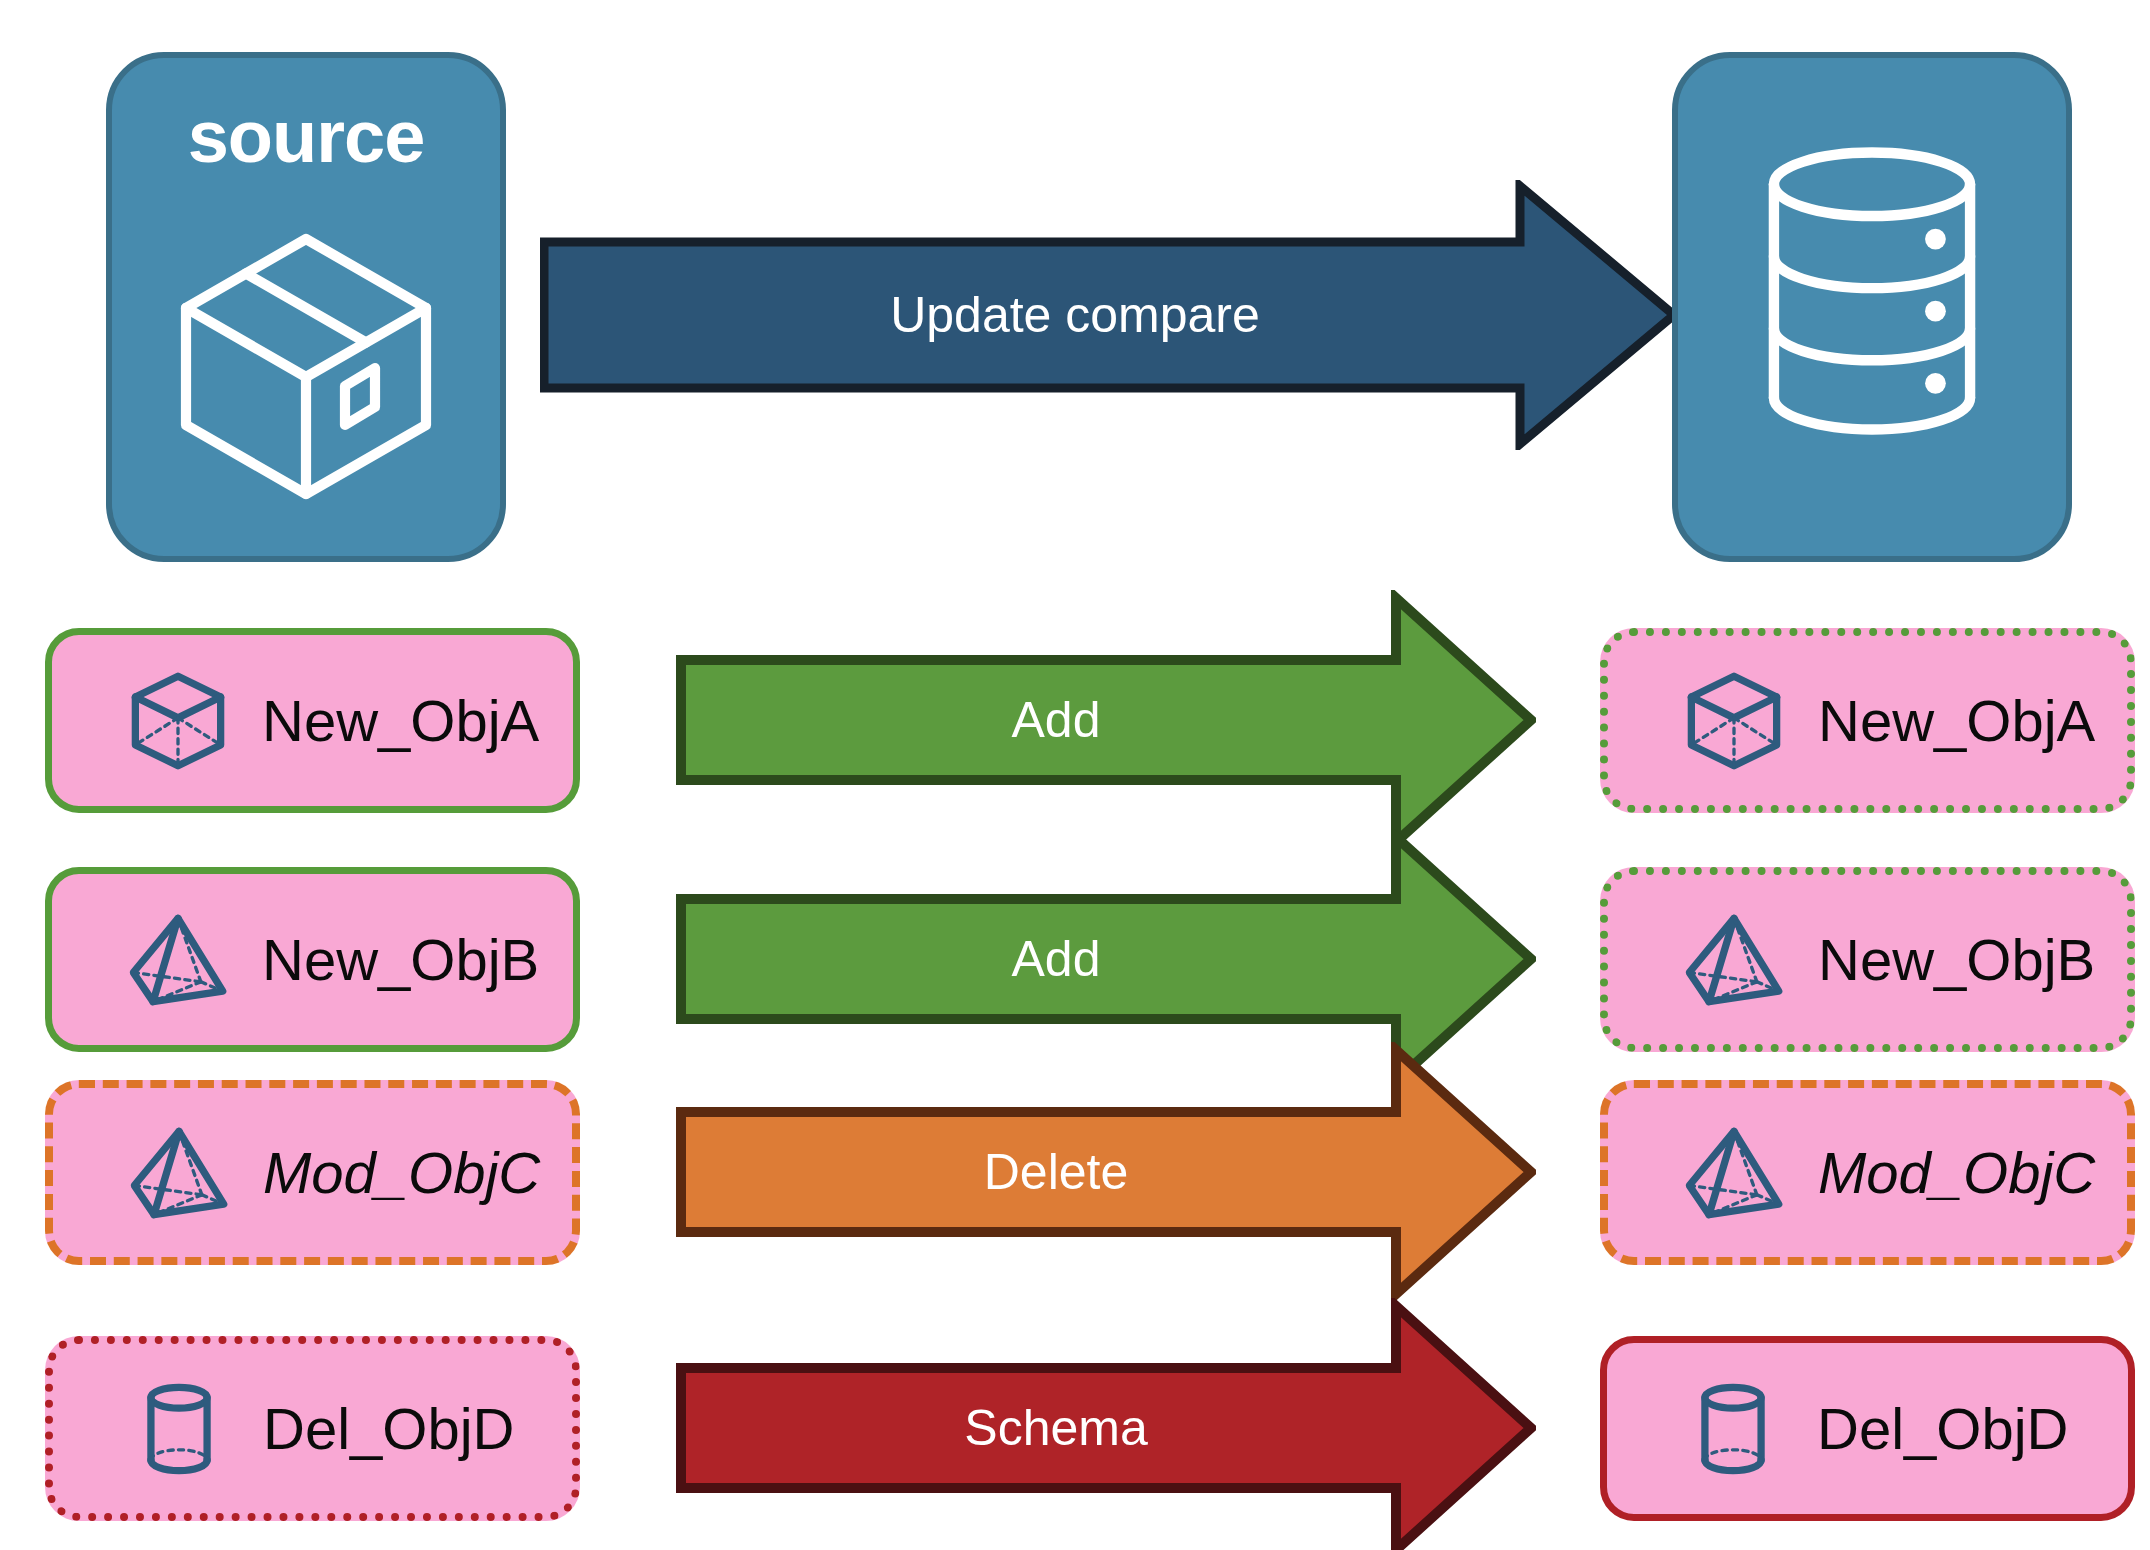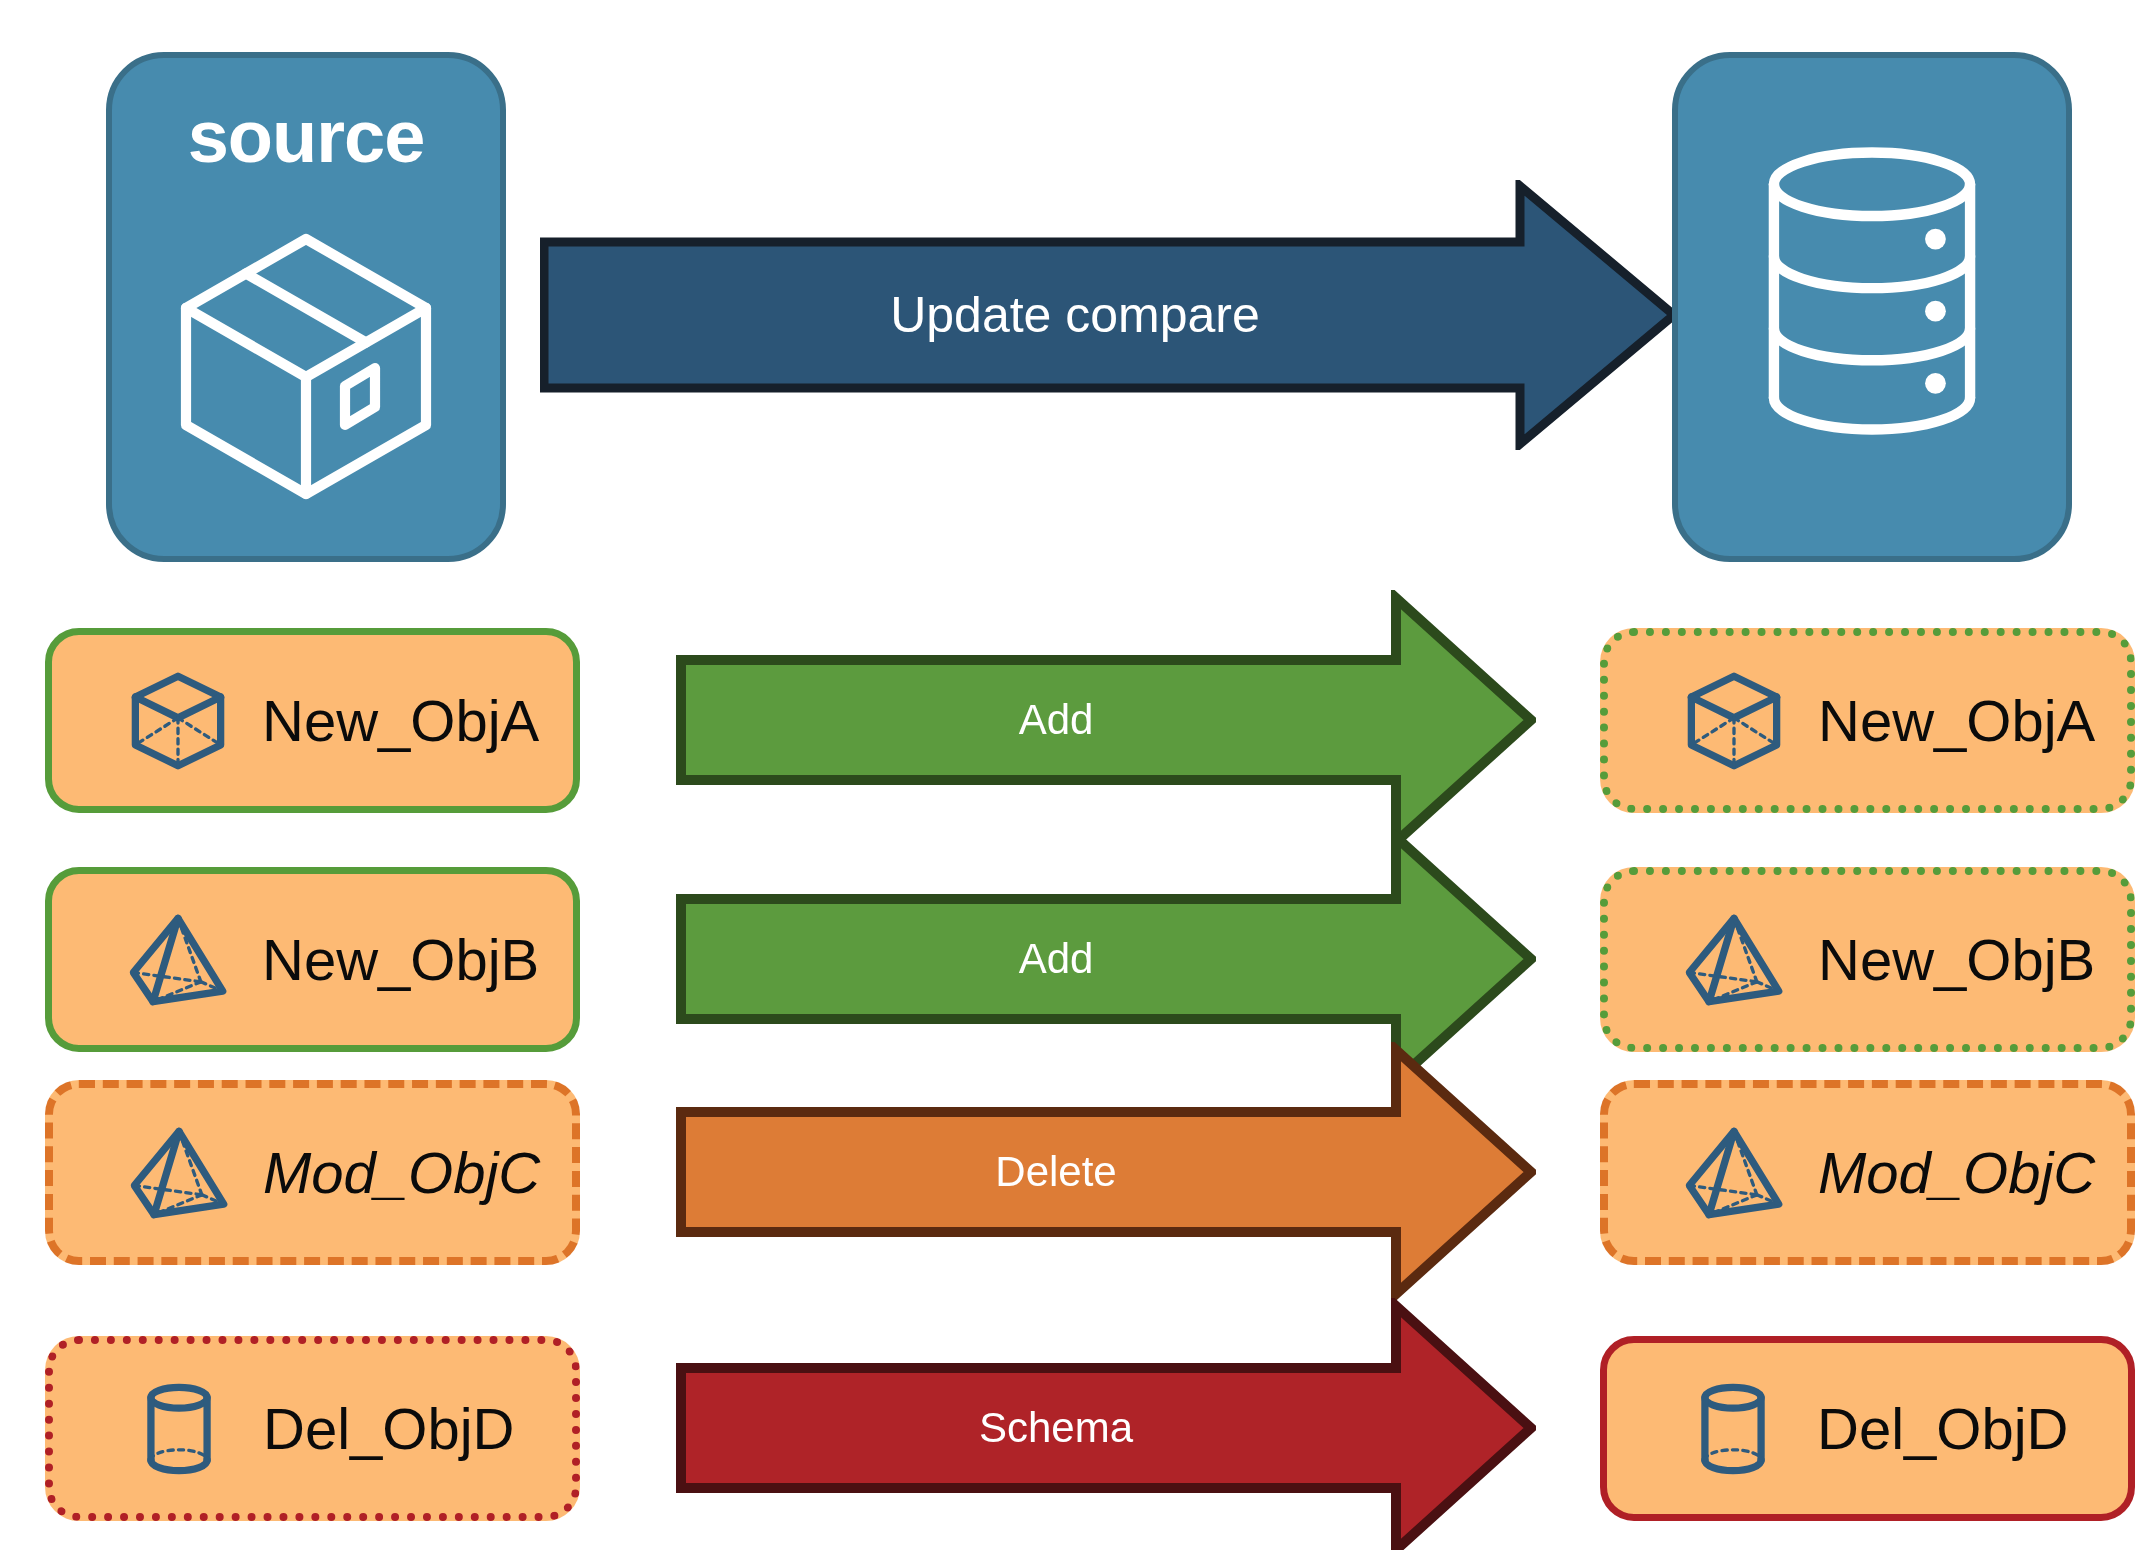--- a/index.html
+++ b/index.html
@@ -81,21 +81,21 @@
     height: 200px;
   }
 
   .obj-card {
     position: absolute;
     top: 8px;
     width: 535px;
     height: 185px;
     box-sizing: border-box;
     border-radius: 34px;
-    background: #fdba74;
+    background: #f9a8d4;
     display: flex;
     align-items: center;
     padding-left: 70px;
   }
   .obj-card.left  { left: 45px; }
   .obj-card.right { left: 1600px; }
 
   .obj-card .obj-icon {
     width: 112px;
     height: 112px;
@@ -129,21 +129,21 @@
   .action-label {
     position: absolute;
     left: 676px;
     top: -30px;
     width: 760px;
     height: 260px;
     display: flex;
     align-items: center;
     justify-content: center;
     color: #ffffff;
-    font-size: 42px;
+    font-size: 50px;
     pointer-events: none;
     text-align: center;
   }
 </style>
 </head>
 <body>
 
 <div id="canvas">
 
   <div class="endpoint-card source">

